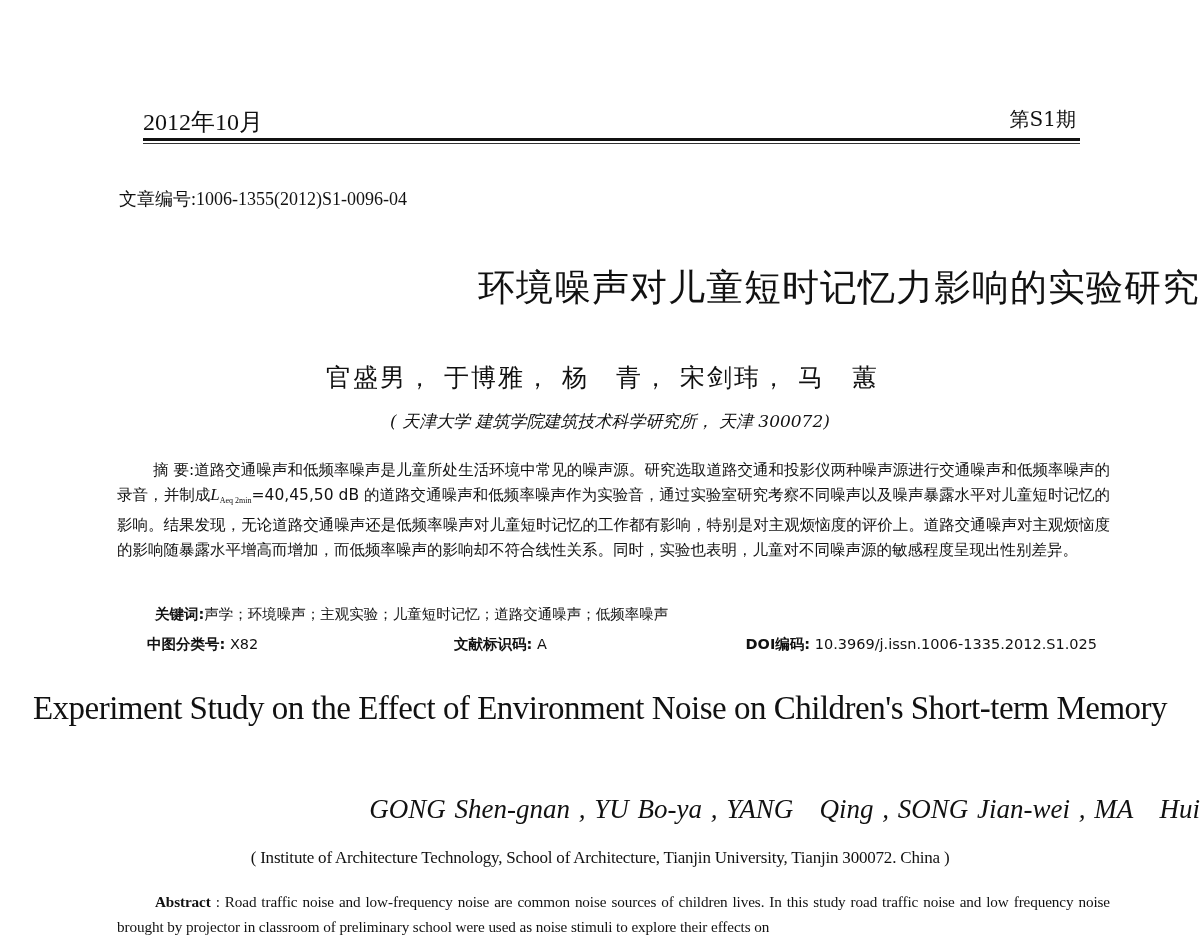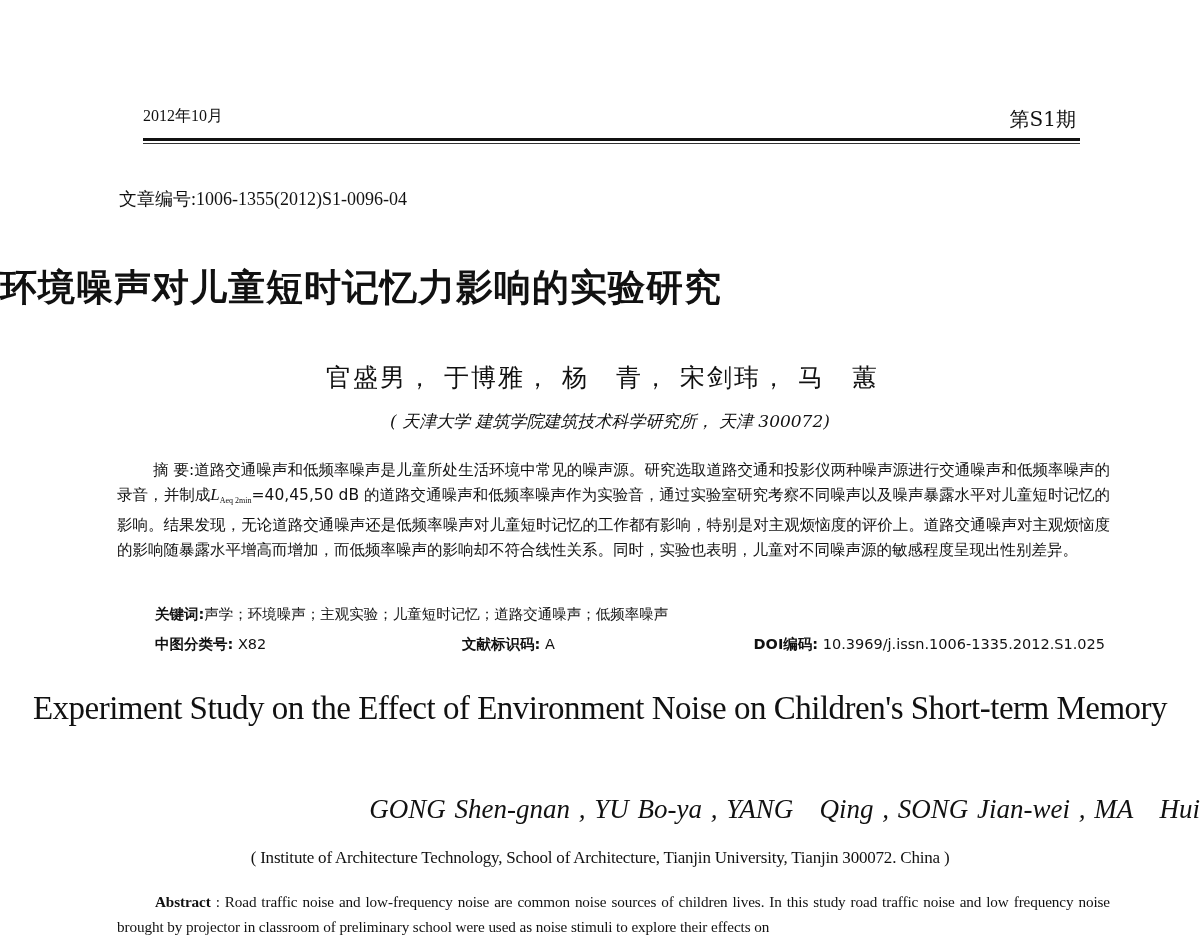--- a/index.html
+++ b/index.html
@@ -28,21 +28,21 @@
       width: 935px;
       top: 104px;
       height: 30px;
       font-size: 19px;
     }
     .rh-left {
       position: absolute;
       left: 0;
       top: 2px;
       font-family: "Liberation Serif", "DejaVu Serif", serif;
-      font-size: 16px;
+      font-size: 24px;
     }
     .rh-center {
       position: absolute;
       left: 0;
       right: 0;
       text-align: center;
       top: 2px;
       font-size: 19px;
       letter-spacing: 18px;
       padding-left: 18px;
@@ -75,23 +75,23 @@
       left: 119px;
       top: 187px;
       font-size: 18px;
       font-family: "Liberation Serif", "DejaVu Serif", serif;
     }
     .cn-title {
       position: absolute;
       left: 0;
       right: 0;
       top: 263px;
-      text-align: left;
-      font-family: "DejaVu Sans", sans-serif;
-      font-weight: bold;
+      text-align: right;
+      font-family: "DejaVu Sans", sans-serif;
+      font-weight: normal;
       font-size: 37px;
       letter-spacing: 1px;
     }
     .cn-authors {
       position: absolute;
       left: 0;
       right: 0;
       top: 361px;
       text-align: center;
       font-size: 25px;
@@ -139,21 +139,21 @@
     .keywords {
       position: absolute;
       left: 155px;
       top: 605px;
       font-size: 14.5px;
       font-family: "DejaVu Sans", sans-serif;
     }
     .keywords .label { font-weight: bold; }
     .classline {
       position: absolute;
-      left: 155px;
+      left: 147px;
       width: 950px;
       top: 635px;
       height: 22px;
       font-size: 14.5px;
       font-family: "DejaVu Sans", sans-serif;
     }
     .classline .label { font-weight: bold; }
     .cl-1 { position: absolute; left: 0; top: 0; }
     .cl-2 { position: absolute; left: 307px; top: 0; }
     .cl-3 { position: absolute; right: 0; top: 0; text-align: right; }

